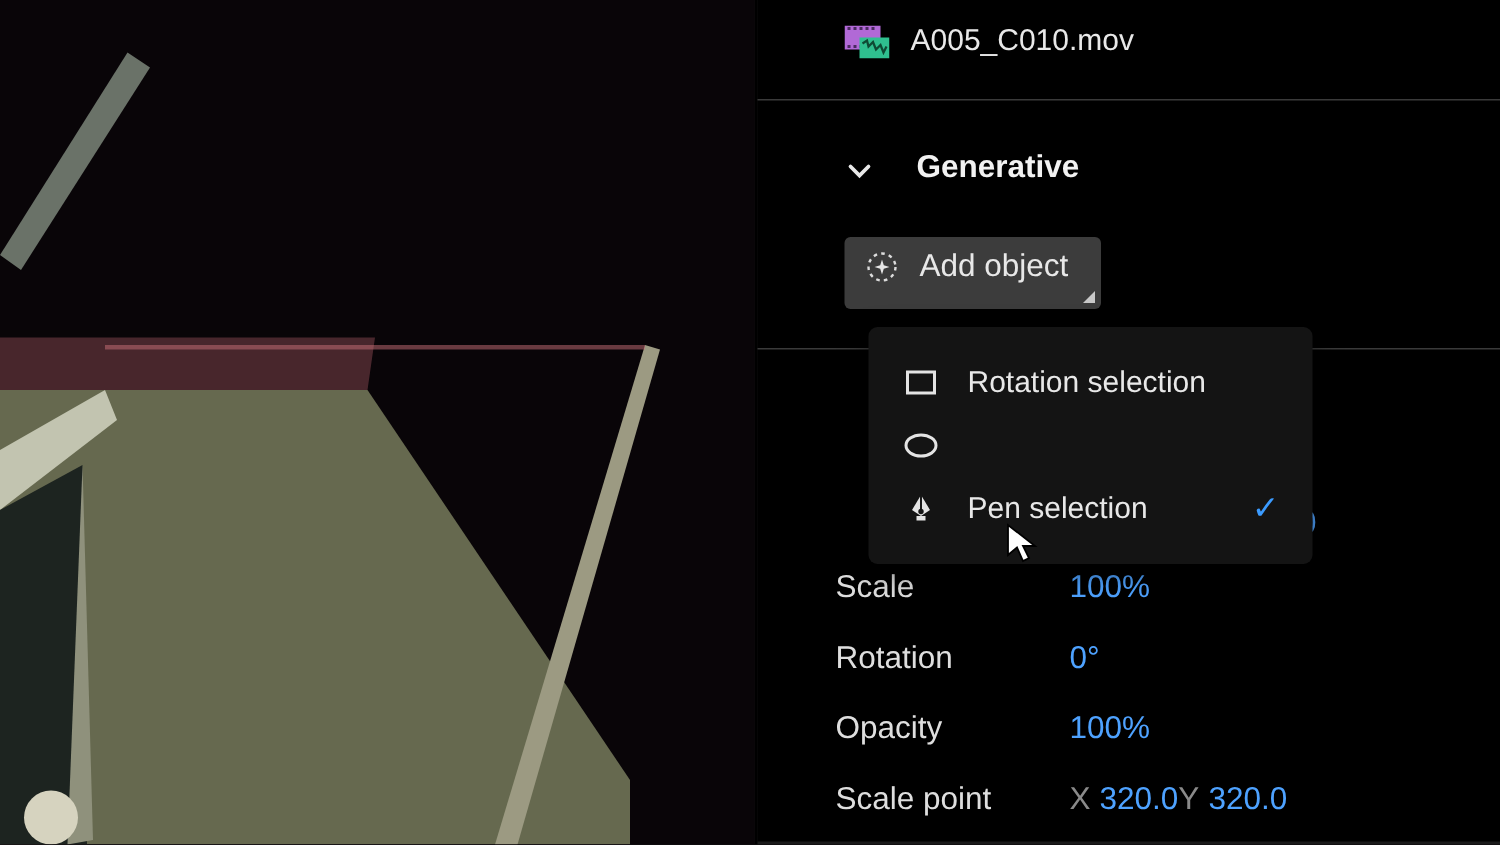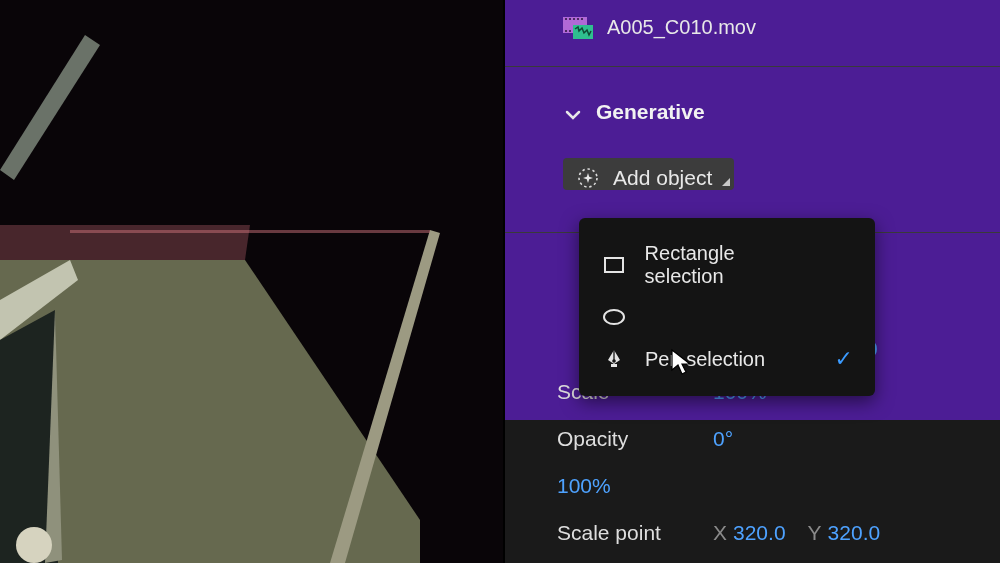--- a/index.html
+++ b/index.html
@@ -16,22 +16,22 @@
   .left-pane svg { position: absolute; top: 0; left: 0; }
 
   .divider {
     width: 2px;
     height: 563px;
     background: #000;
   }
 
   .right-pane {
     flex: 1;
-    height: 420px;
-    background: #4c1d95;
+    height: 561px;
+    background: #000000;
     position: relative;
     color: #e8e8e8;
     font-size: 20px;
   }
 
   .clip-row {
     position: absolute;
     top: 16px;
     left: 58px;
     display: flex;
@@ -46,37 +46,37 @@
     height: 1px;
     background: #3a3a3a;
   }
 
   .section-header {
     position: absolute;
     top: 100px;
     left: 60px;
     display: flex;
     align-items: center;
-    gap: 15px;
+    gap: 30px;
     font-weight: 600;
     font-size: 21px;
     color: #f2f2f2;
   }
   .chev { width: 16px; height: 16px; }
 
   .add-object-btn {
     position: absolute;
     top: 158px;
     left: 58px;
     display: flex;
     align-items: center;
     gap: 14px;
     background: #3c3c3c;
     border-radius: 4px;
-    padding: 8px 22px 0 14px;
+    padding: 8px 22px 16px 14px;
     font-size: 21px;
     color: #e8e8e8;
     cursor: pointer;
   }
   .add-object-btn .corner {
     position: absolute;
     right: 4px; bottom: 4px;
     width: 0; height: 0;
     border-left: 8px solid transparent;
     border-bottom: 8px solid #c8c8c8;
@@ -120,21 +120,21 @@
     position: absolute;
     left: 52px;
     right: 24px;
     display: flex;
     align-items: center;
     font-size: 21px;
     color: #dedede;
   }
   .prop-row .label { width: 156px; }
   .prop-row .val { color: #4ea2ff; }
-  .prop-row .xy { display: flex; gap: 22px; }
+  .prop-row .xy { display: flex; }
   .prop-row .xy .axis { color: #8a8a8a; margin-right: 6px; }
 
   .cursor {
     position: absolute;
     top: 348px;
     left: 670px;
     width: 22px;
     height: 28px;
     z-index: 20;
     pointer-events: none;
@@ -209,21 +209,21 @@
 
   <span class="peek-zero">0</span>
 
   <div class="popover">
     <div class="popover-item">
       <span class="ico">
         <svg width="24" height="24" viewBox="0 0 24 24">
             <rect x="3" y="5" width="18" height="14" fill="none" stroke="#e4e4e4" stroke-width="2"></rect>
           </svg>
       </span>
-      <span>Rectangle selection</span>
+      <span>Rotation selection</span>
       <span class="chk">✓</span>
     </div>
     <div class="popover-item">
       <span class="ico">
         <svg width="24" height="24" viewBox="0 0 24 24">
             <ellipse cx="12" cy="12" rx="10" ry="7" fill="none" stroke="#e4e4e4" stroke-width="2"></ellipse>
           </svg>
       </span>
       <span class="chk">✓</span>
     </div>
@@ -240,25 +240,26 @@
       <span class="chk">✓</span>
     </div>
   </div>
 
   <div class="prop-row" style="top:380px">
     <span class="label">Scale</span>
     <span class="val">100%</span>
   </div>
 
   <div class="prop-row" style="top:427px">
+    <span class="label">Rotation</span>
+    <span class="val">0°</span>
+  </div>
+
+  <div class="prop-row" style="top:474px">
     <span class="label">Opacity</span>
-    <span class="val">0°</span>
-  </div>
-
-  <div class="prop-row" style="top:474px">
     <span class="val">100%</span>
   </div>
 
   <div class="prop-row" style="top:521px">
     <span class="label">Scale point</span>
     <span class="xy">
       <span><span class="axis">X</span><span class="val">320.0</span></span>
       <span><span class="axis">Y</span><span class="val">320.0</span></span>
     </span>
   </div>

